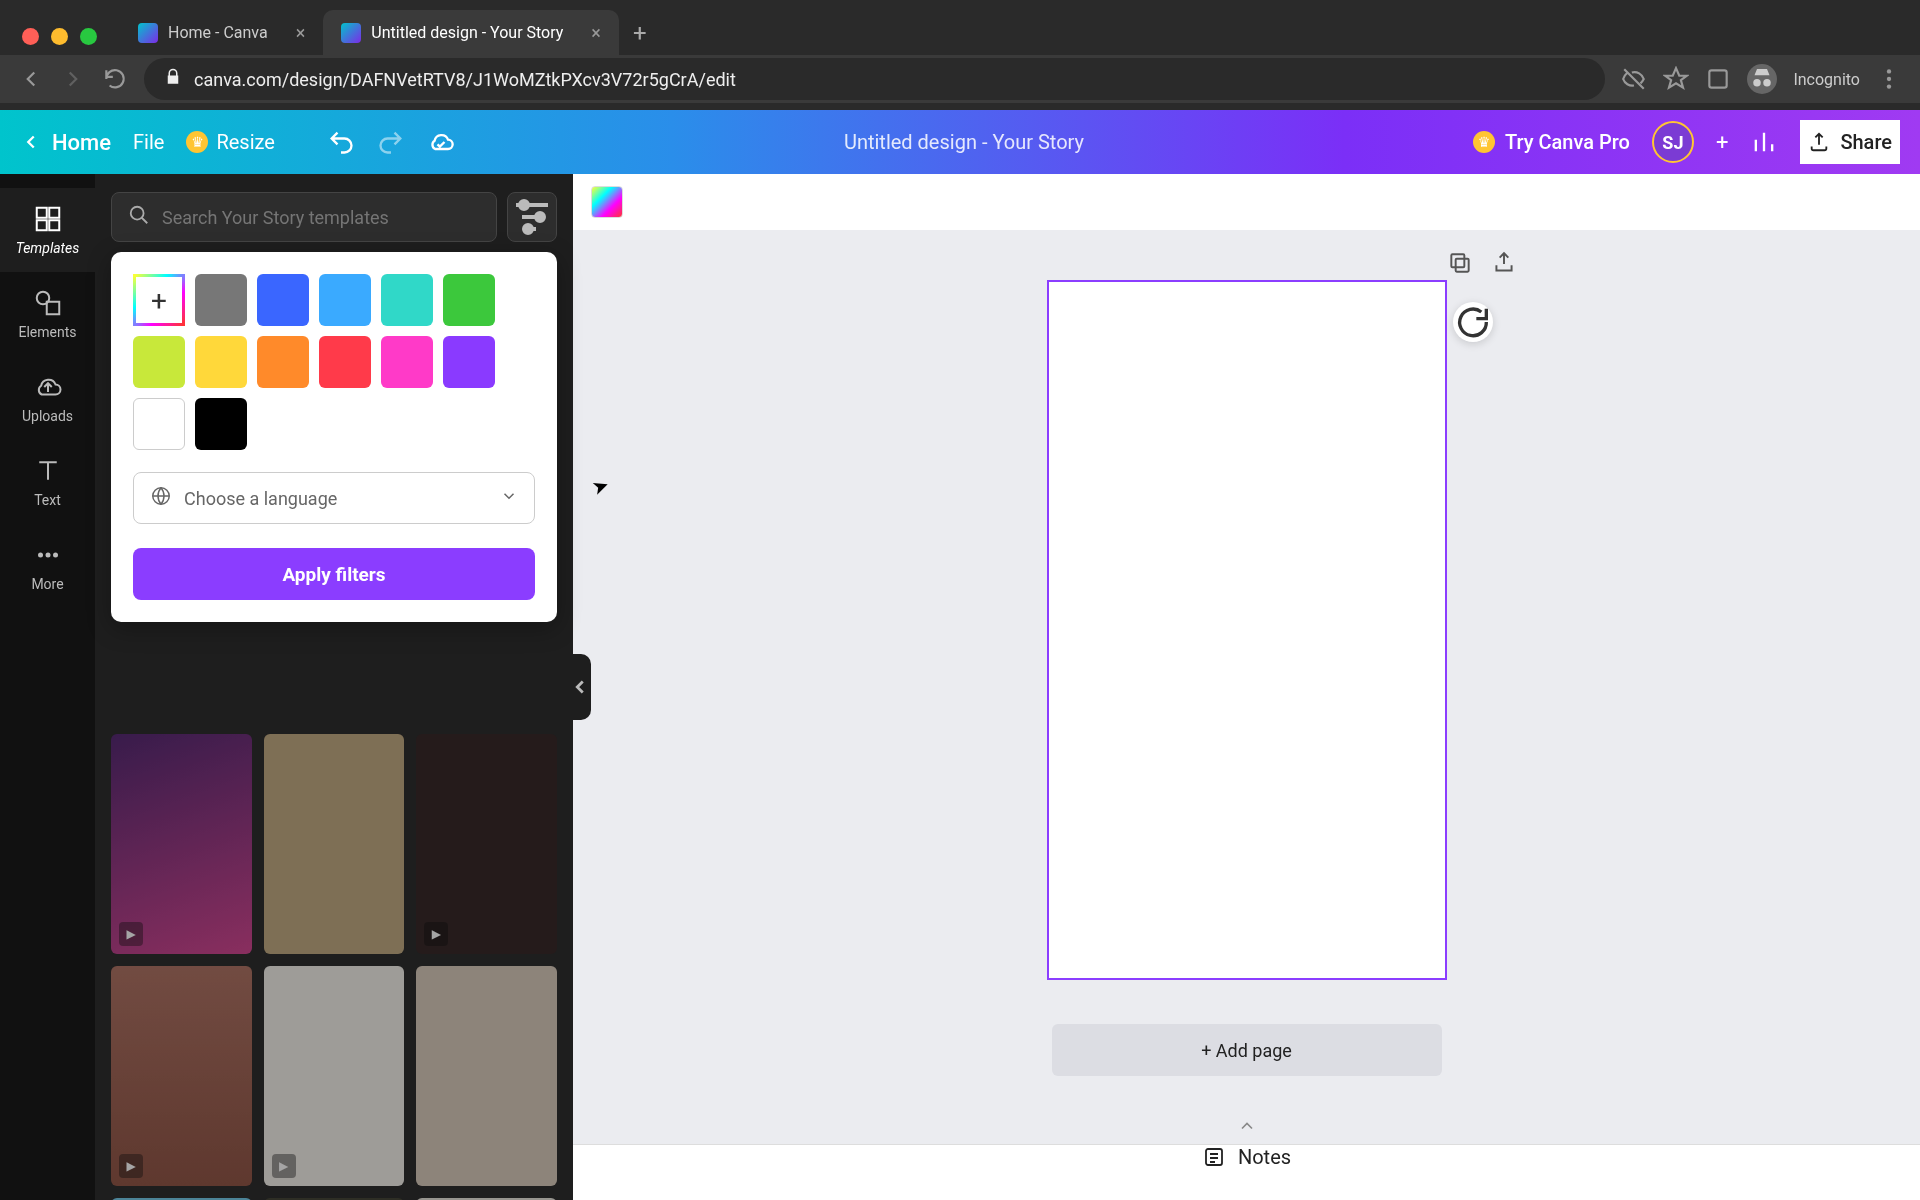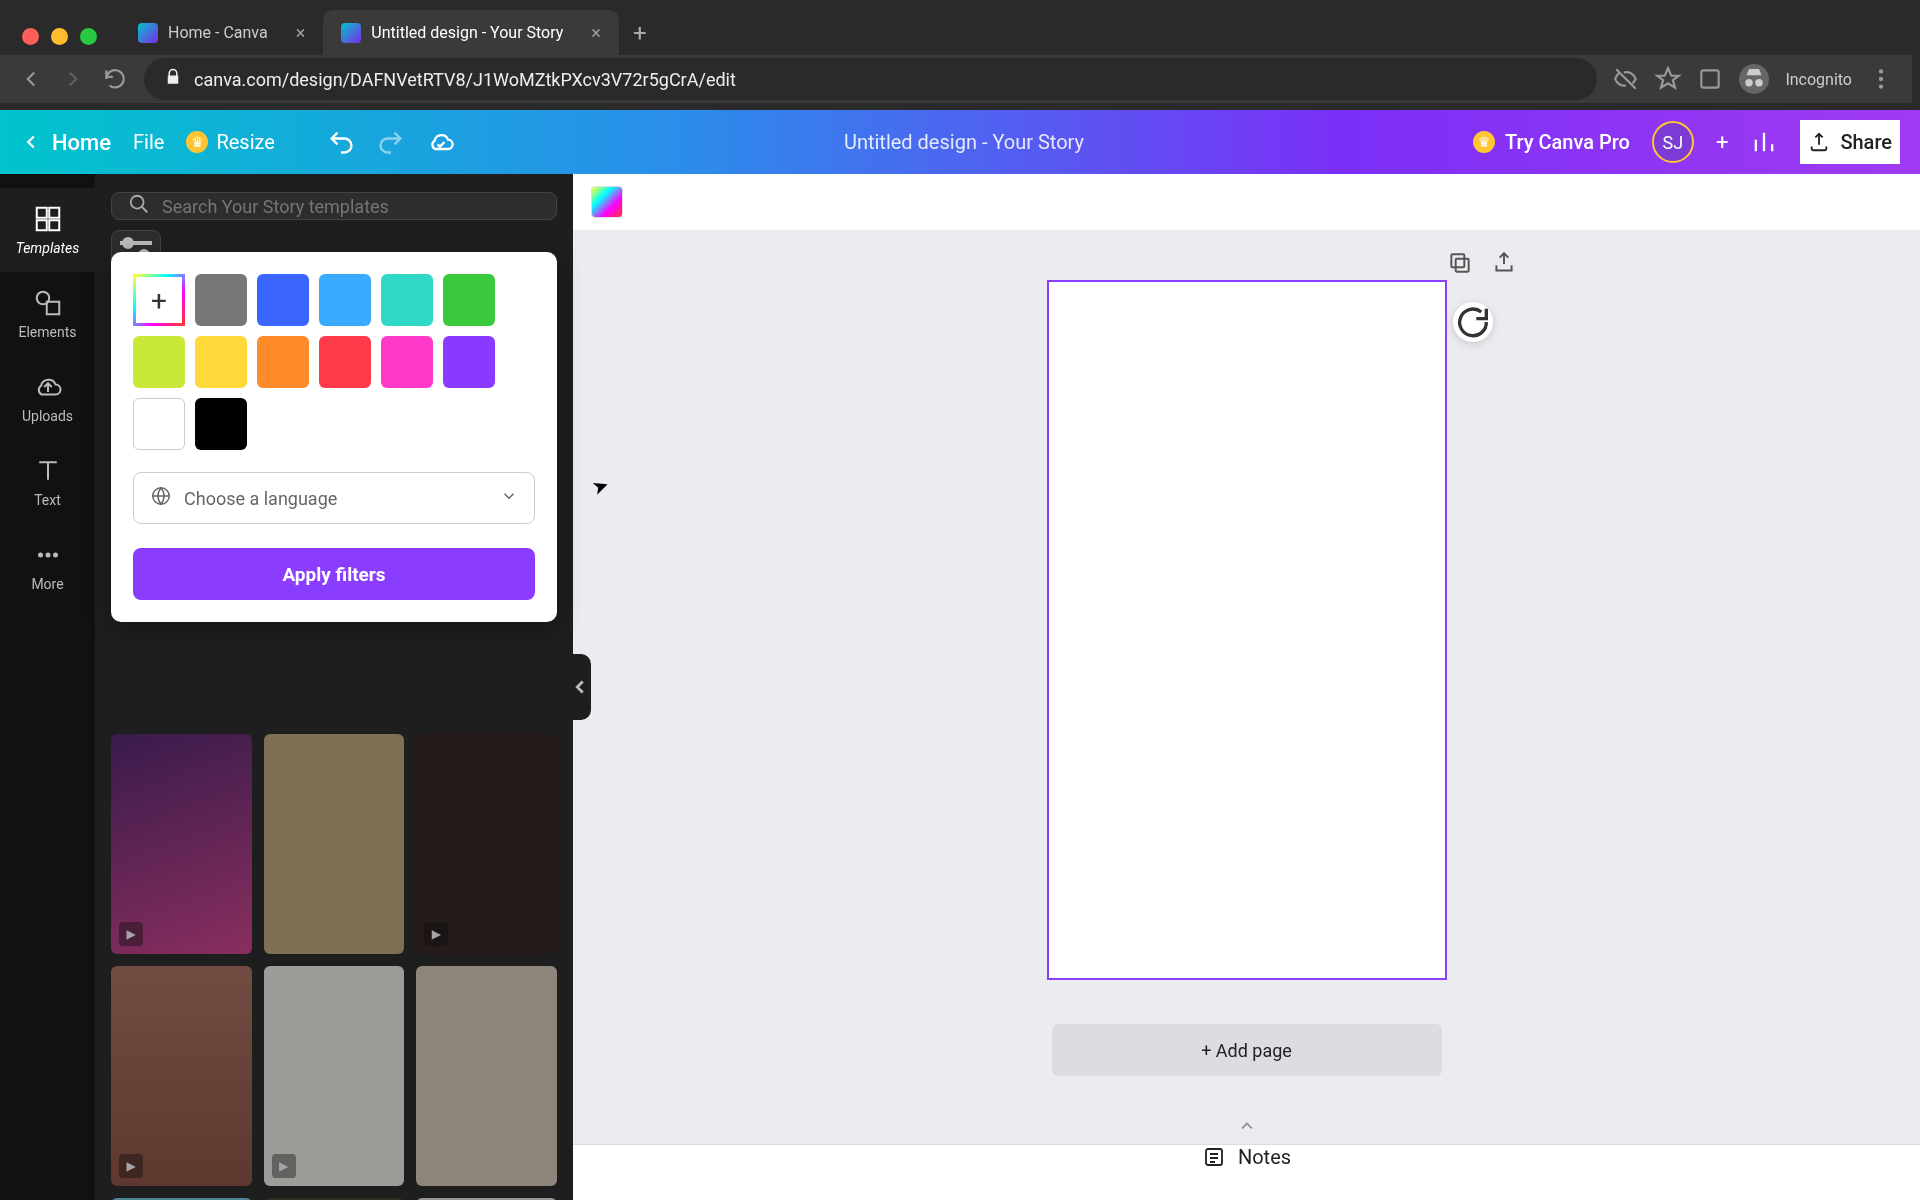--- a/index.html
+++ b/index.html
@@ -13,55 +13,55 @@
 .tl-yellow { background: #febc2e; }
 .tl-green { background: #28c840; }
 
 .tabs { position: absolute; top: 10px; left: 120px; display: flex; height: 45px; align-items: center; }
 .tab { display: flex; align-items: center; padding: 0 18px; height: 45px; gap: 10px; font-size: 16px; color: #ccc; border-radius: 10px 10px 0 0; position: relative; }
 .tab.active { background: #3a3a3a; color: #fff; }
 .tab .favicon { width: 20px; height: 20px; border-radius: 4px; background: linear-gradient(135deg,#00c4cc,#7d2ae8); }
 .tab .close { margin-left: 18px; font-size: 18px; color: #999; }
 .new-tab { font-size: 24px; color: #aaa; margin-left: 14px; }
 
-.addr-row { position: absolute; top: 55px; left: 0; right: 8px; height: 48px; background: #3a3a3a; display: flex; align-items: center; padding: 0 18px; gap: 16px; }
+.addr-row { position: absolute; top: 55px; left: 0; right: 0; height: 48px; background: #3a3a3a; display: flex; align-items: center; padding: 0 18px; gap: 16px; }
 .nav-ico { width: 26px; height: 26px; color: #999; display:flex; align-items:center; justify-content:center; }
 .addr-bar { flex: 1; background: #2a2a2a; border-radius: 28px; height: 42px; display: flex; align-items: center; padding: 0 20px; color: #eee; font-size: 18px; gap: 12px; }
 .right-chrome { display: flex; align-items: center; gap: 16px; color: #ccc; }
 .avatar-ico { width: 30px; height: 30px; border-radius: 50%; background: #666; display:flex; align-items:center; justify-content:center; font-size:16px;}
 
 
 .app { position: absolute; top: 110px; left: 0; right: 0; bottom: 0; display: flex; flex-direction: column; }
 
 
 .toolbar { height: 64px; background: linear-gradient(90deg, #00c4cc 0%, #2a8eea 35%, #7b2ff7 70%, #a03af2 100%); display: flex; align-items: center; padding: 0 20px; color: #fff; gap: 22px; }
 .home-btn { display: flex; align-items: center; gap: 10px; font-size: 22px; font-weight: 500; }
 .tb-item { font-size: 20px; }
 .resize { display: flex; align-items: center; gap: 8px; }
 .crown { width: 22px; height: 22px; background: #ffc532; border-radius: 50%; display:flex; align-items:center; justify-content:center; font-size:14px;}
 .tb-ico { width: 28px; height: 28px; display:flex; align-items:center; justify-content:center; }
 .tb-spacer { flex: 1; }
 .title { font-size: 20px; color: rgba(255,255,255,0.85); }
 .try-pro { display: flex; align-items: center; gap: 10px; font-size: 20px; font-weight: 500; }
-.user-badge { width: 42px; height: 42px; border-radius: 50%; border: 2px solid #ffc532; background: #7b3bd4; display:flex; align-items:center; justify-content:center; font-size:18px; font-weight:400;}
+.user-badge { width: 42px; height: 42px; border-radius: 50%; border: 2px solid #ffc532; background: #7b3bd4; display:flex; align-items:center; justify-content:center; font-size:18px; font-weight:700;}
 .plus-circ { font-size: 22px; }
 .share-btn { background: #fff; color: #222; padding: 10px 8px; border-radius: 0; display: flex; align-items: center; gap: 10px; font-size: 20px; font-weight: 500; }
 
 
 .main { flex: 1; display: flex; min-height: 0; }
 
 
 .rail { width: 95px; background: #111; color: #bbb; display: flex; flex-direction: column; padding-top: 14px; }
 .rail-item { display: flex; flex-direction: column; align-items: center; gap: 6px; padding: 16px 0; font-size: 14px; }
 .rail-item.active { background: #1e1e1e; color: #fff; font-style: italic; }
 .rail-ico { width: 30px; height: 30px; display:flex; align-items:center; justify-content:center; }
 
 
 .panel { width: 478px; background: #1e1e1e; position: relative; display: flex; flex-direction: column; }
-.search-row { padding: 18px 16px; display: flex; gap: 10px; flex-direction: column; }
+.search-row { padding: 18px 16px; display: flex; gap: 10px; }
 .search-box { flex: 1; background: #2d2d2d; border-radius: 8px; height: 50px; display: flex; align-items: center; padding: 0 16px; gap: 12px; border: 1px solid #444; }
 .search-box input { background: transparent; border: none; color: #bbb; font-size: 18px; flex: 1; outline: none; }
 .filter-btn { width: 50px; height: 50px; background: #2d2d2d; border: 1px solid #444; border-radius: 8px; display:flex; align-items:center; justify-content:center; }
 
 
 .popover { position: absolute; top: 78px; left: 16px; width: 446px; background: #fff; border-radius: 10px; padding: 22px; box-shadow: 0 6px 24px rgba(0,0,0,0.3); z-index: 20; color: #222; }
 .pop-heading { font-size: 19px; font-weight: 600; margin-bottom: 14px; }
 .swatches { display: grid; grid-template-columns: repeat(6, 52px); gap: 10px; margin-bottom: 22px; }
 .swatch { width: 52px; height: 52px; border-radius: 6px; }
 .swatch.add { border: 3px solid transparent; border-image: linear-gradient(135deg,#ff3,#0ff,#f0f,#f33) 1; background:#fff; display:flex; align-items:center; justify-content:center; font-size:28px; color:#333;}

